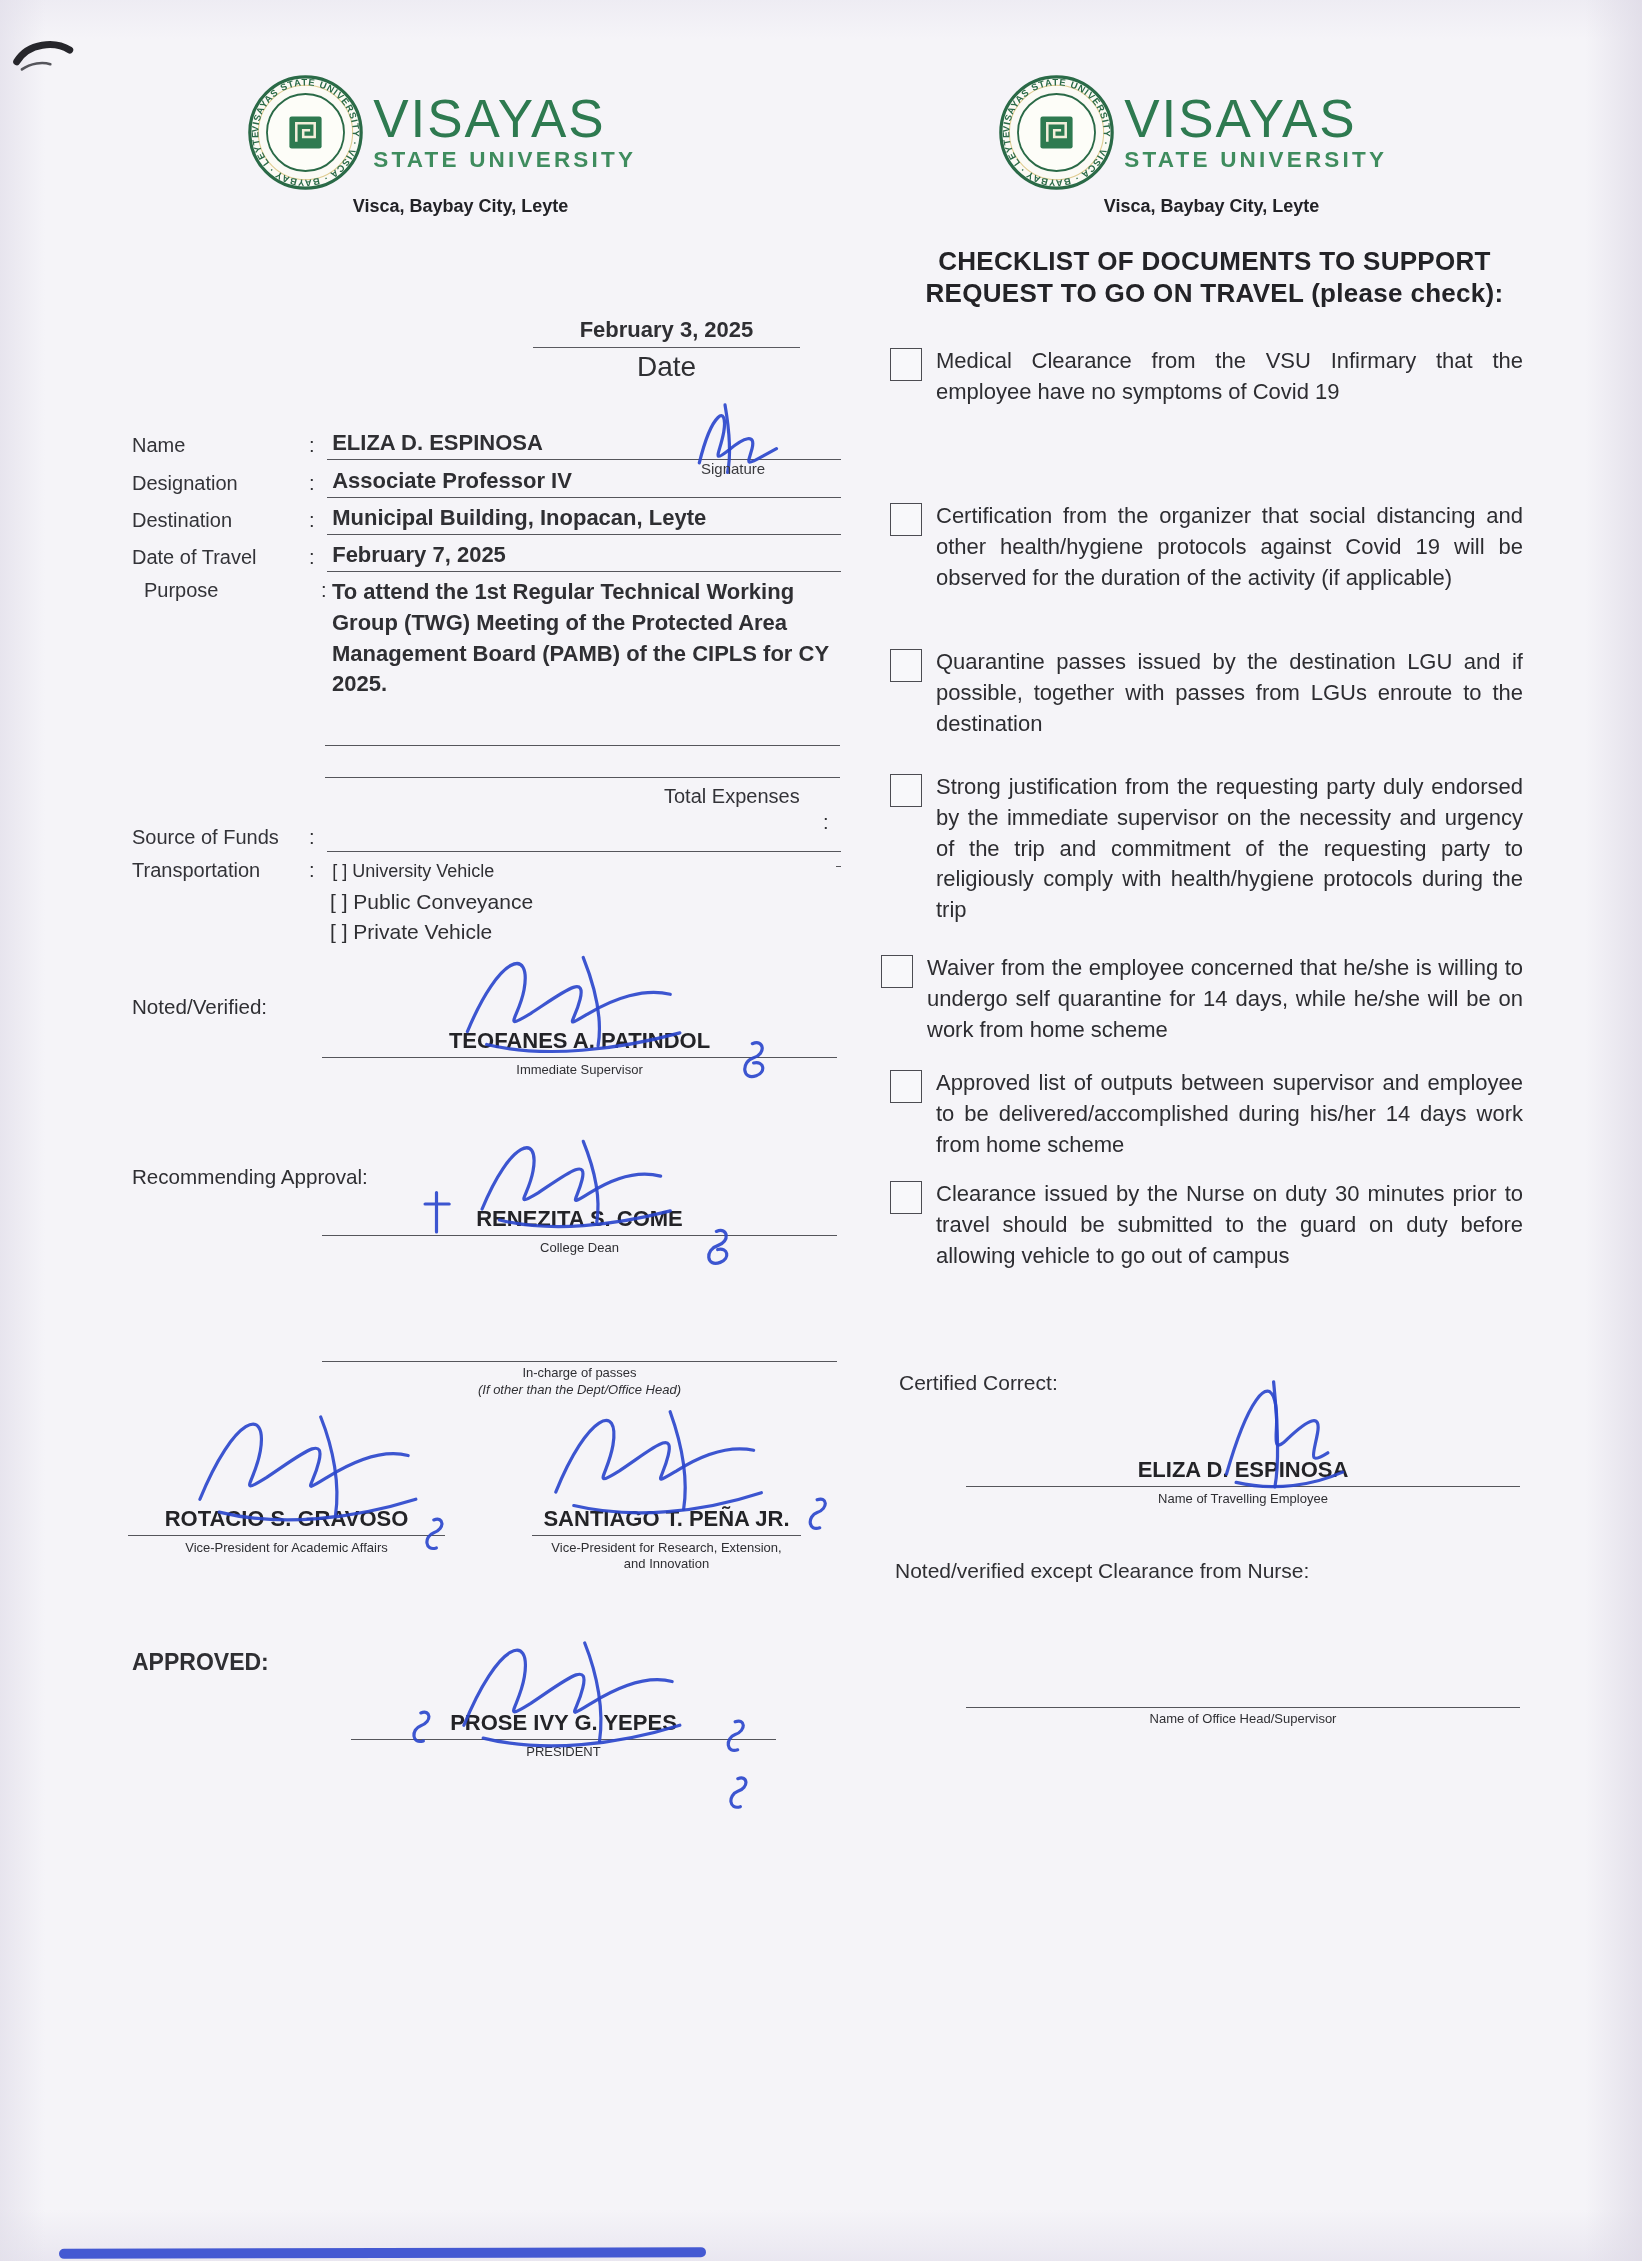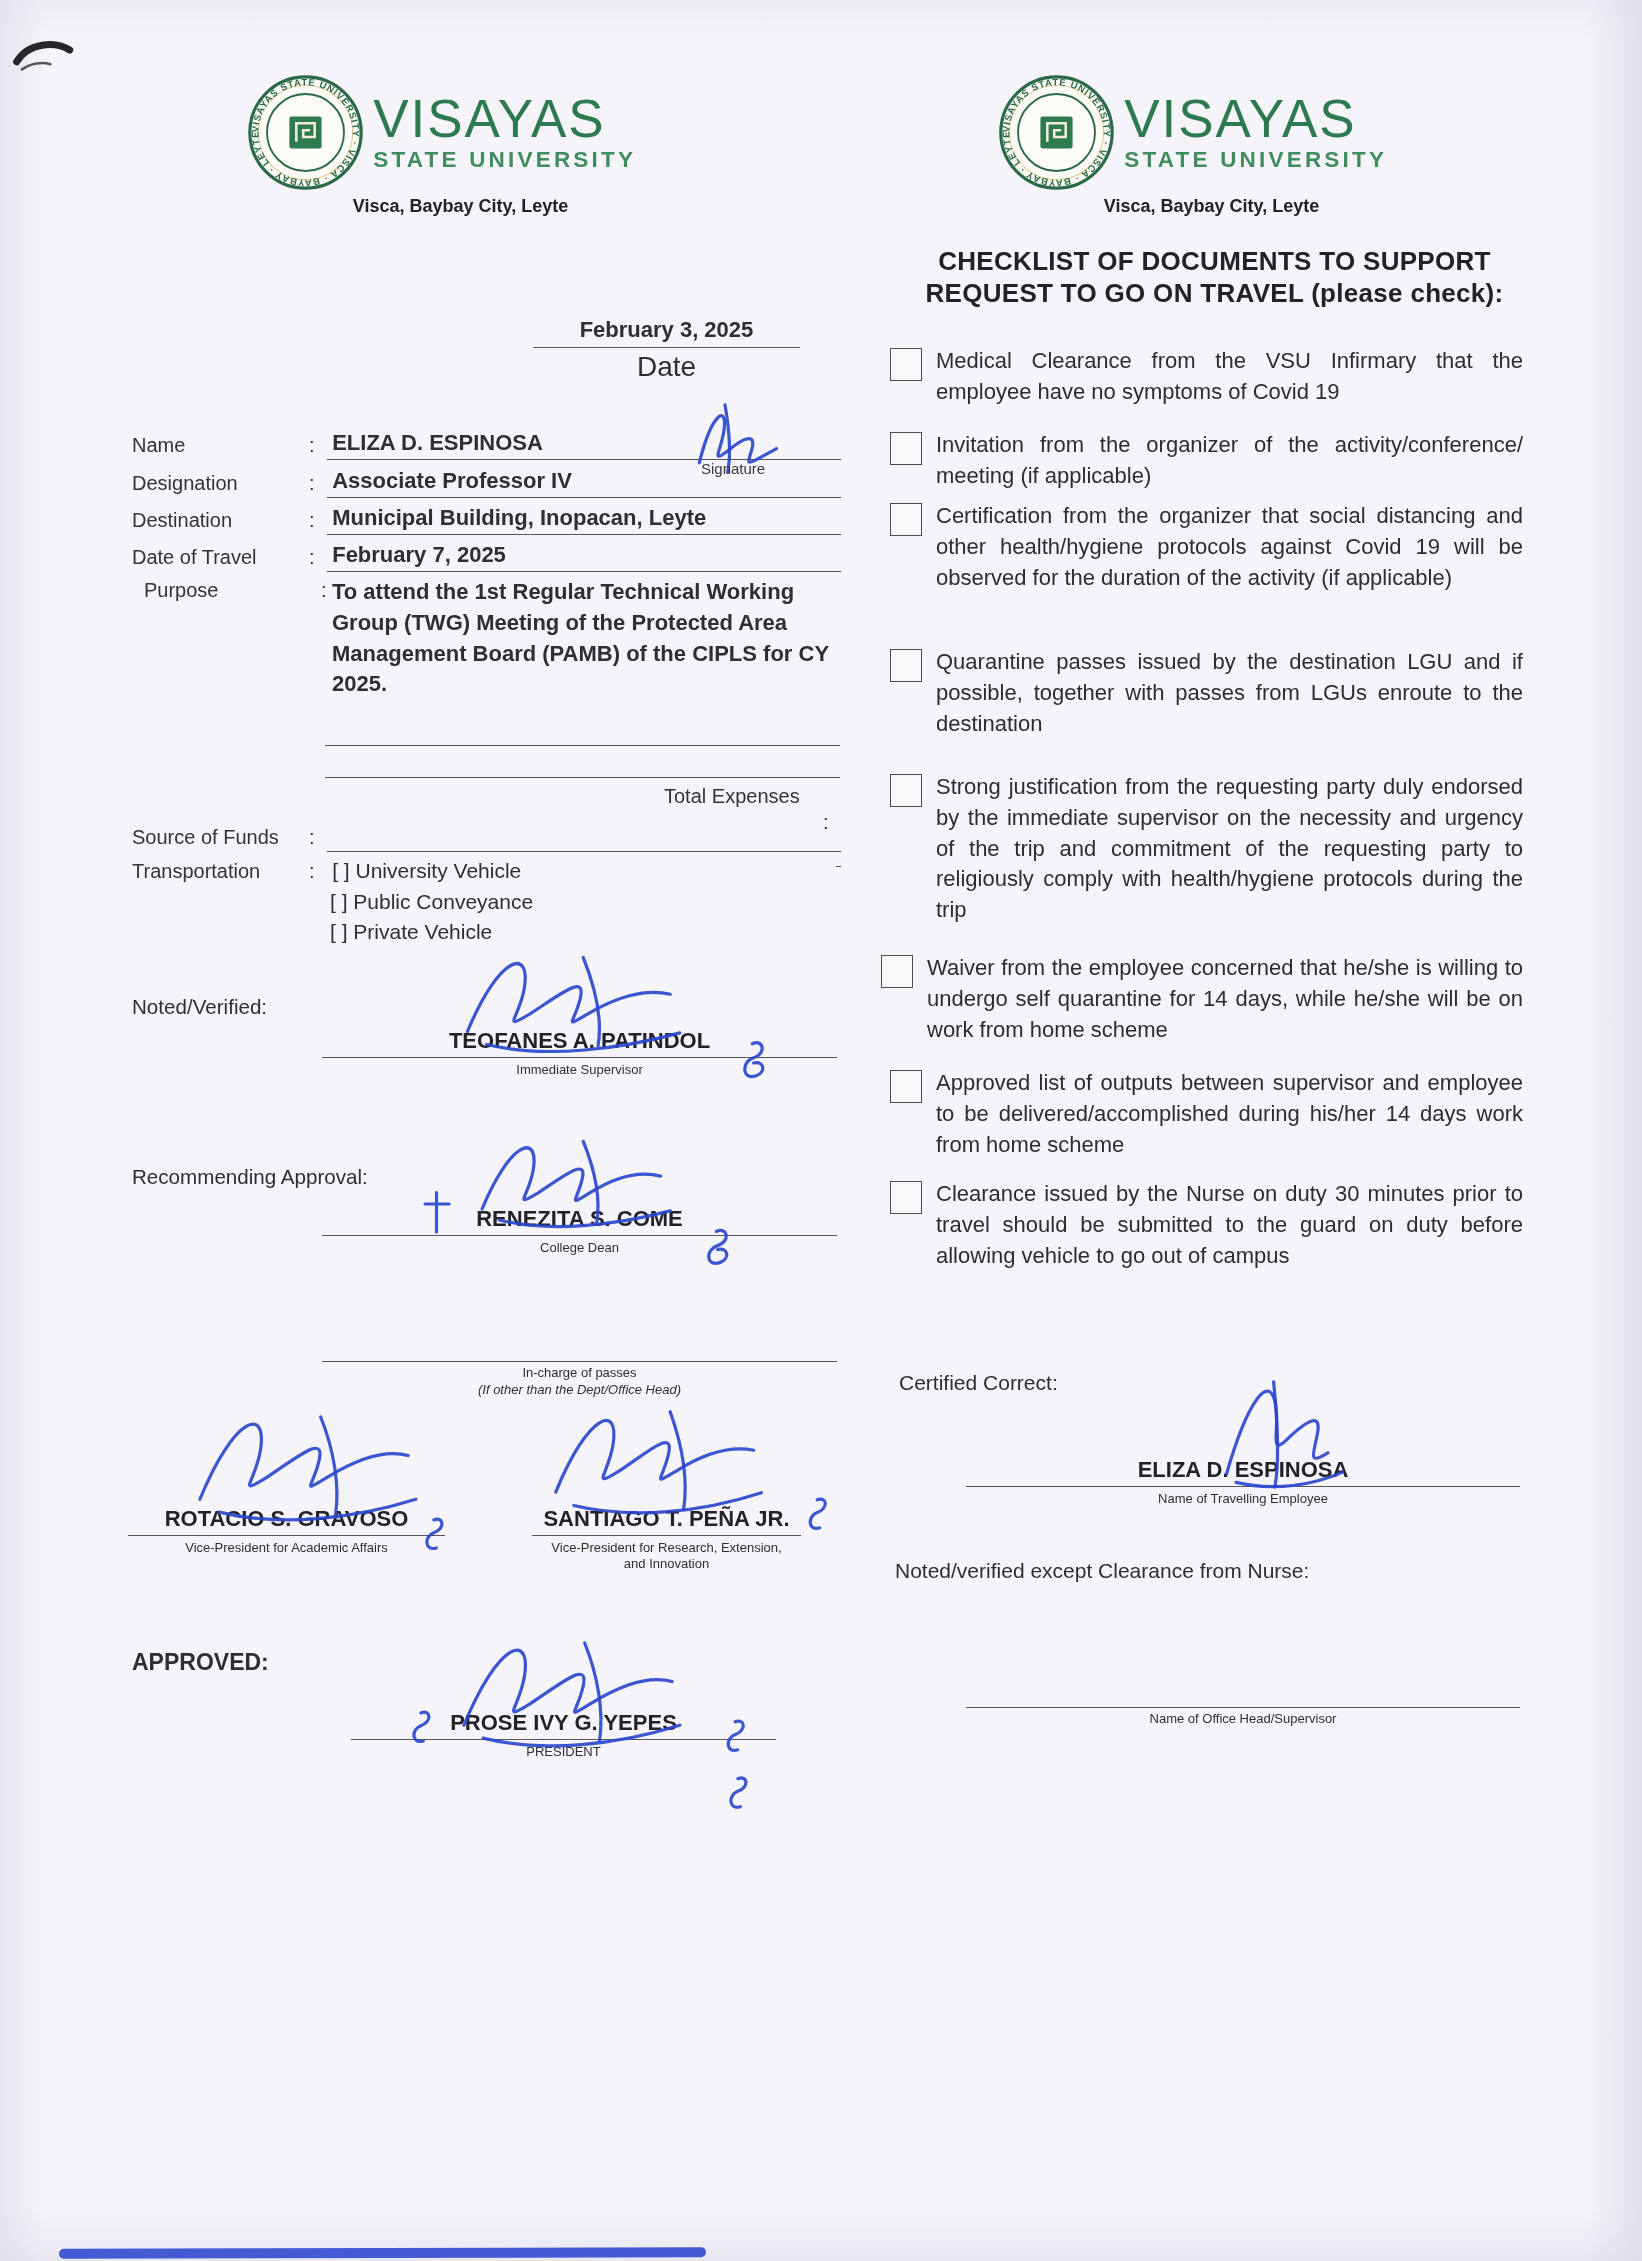--- a/index.html
+++ b/index.html
@@ -28,21 +28,21 @@
   
   .dval { font-weight:700; font-size:22px; border-bottom:1.3px solid #5a5a60; padding-bottom:3.9px; }
   .dlab { font-size:28px; padding-top:3.2px; }
 
   
   .frow { display:flex; width:709px; align-items:flex-end; }
   .flab { width:177px; font-size:20px; padding-bottom:3.2px; color:#333338; }
   .fcol { width:18px; font-size:20px; padding-bottom:3.2px; }
   .fval { flex:1; font-size:22px; font-weight:700; padding:0 0 3.2px 5.2px; min-height:30px; }
   .u    { border-bottom:1.3px solid #55555b; }
-  .fval-plain { flex:1; font-size:21px; font-weight:400; padding:0 0 3.2px 5.2px; }
+  .fval-plain { flex:1; font-size:18px; font-weight:400; padding:0 0 3.2px 5.2px; }
   .opt  { font-size:21px; }
 
   .lbl  { font-size:20.6px; color:#2f2f33; }
   .bold { font-weight:700; }
 
   .sigblk { text-align:center; }
   .nm { font-size:22px; font-weight:700; border-bottom:1.3px solid #55555b; padding-bottom:3.2px; color:#232327; }
   .nm-inline { display:inline-block; padding:0 11.6px 3.2px; }
   .tt { font-size:13px; padding-top:3.9px; line-height:1.25; }
   .it { font-style:italic; }
@@ -212,24 +212,20 @@
 
   <div class="abs sigblk" style="left:351px; top:1710px; width:425px;">
     <div class="nm">PROSE IVY G. YEPES</div>
     <div class="tt">PRESIDENT</div>
   </div>
 
   <div class="abs citem" style="left:890px; top:346px;  width:633px;">
     <span class="cbox"></span>
     <p class="ctext">Medical Clearance from the VSU Infirmary that the employee have no symptoms of Covid 19</p>
   </div>
-  <div class="abs citem" style="left:890px; top:430px;  width:633px;">
-    <span class="cbox"></span>
-    <p class="ctext">Invitation from the organizer of the activity/conference/ meeting (if applicable)</p>
-  </div>
   <div class="abs citem" style="left:890px; top:501px;  width:633px;">
     <span class="cbox"></span>
     <p class="ctext">Certification from the organizer that social distancing and other health/hygiene protocols against Covid 19 will be observed for the duration of the activity  (if applicable)</p>
   </div>
   <div class="abs citem" style="left:890px; top:647px; width:633px;">
     <span class="cbox"></span>
     <p class="ctext">Quarantine passes issued by the destination LGU and if possible, together with passes from LGUs enroute to the destination</p>
   </div>
   <div class="abs citem" style="left:890px; top:772px; width:633px;">
     <span class="cbox"></span>

